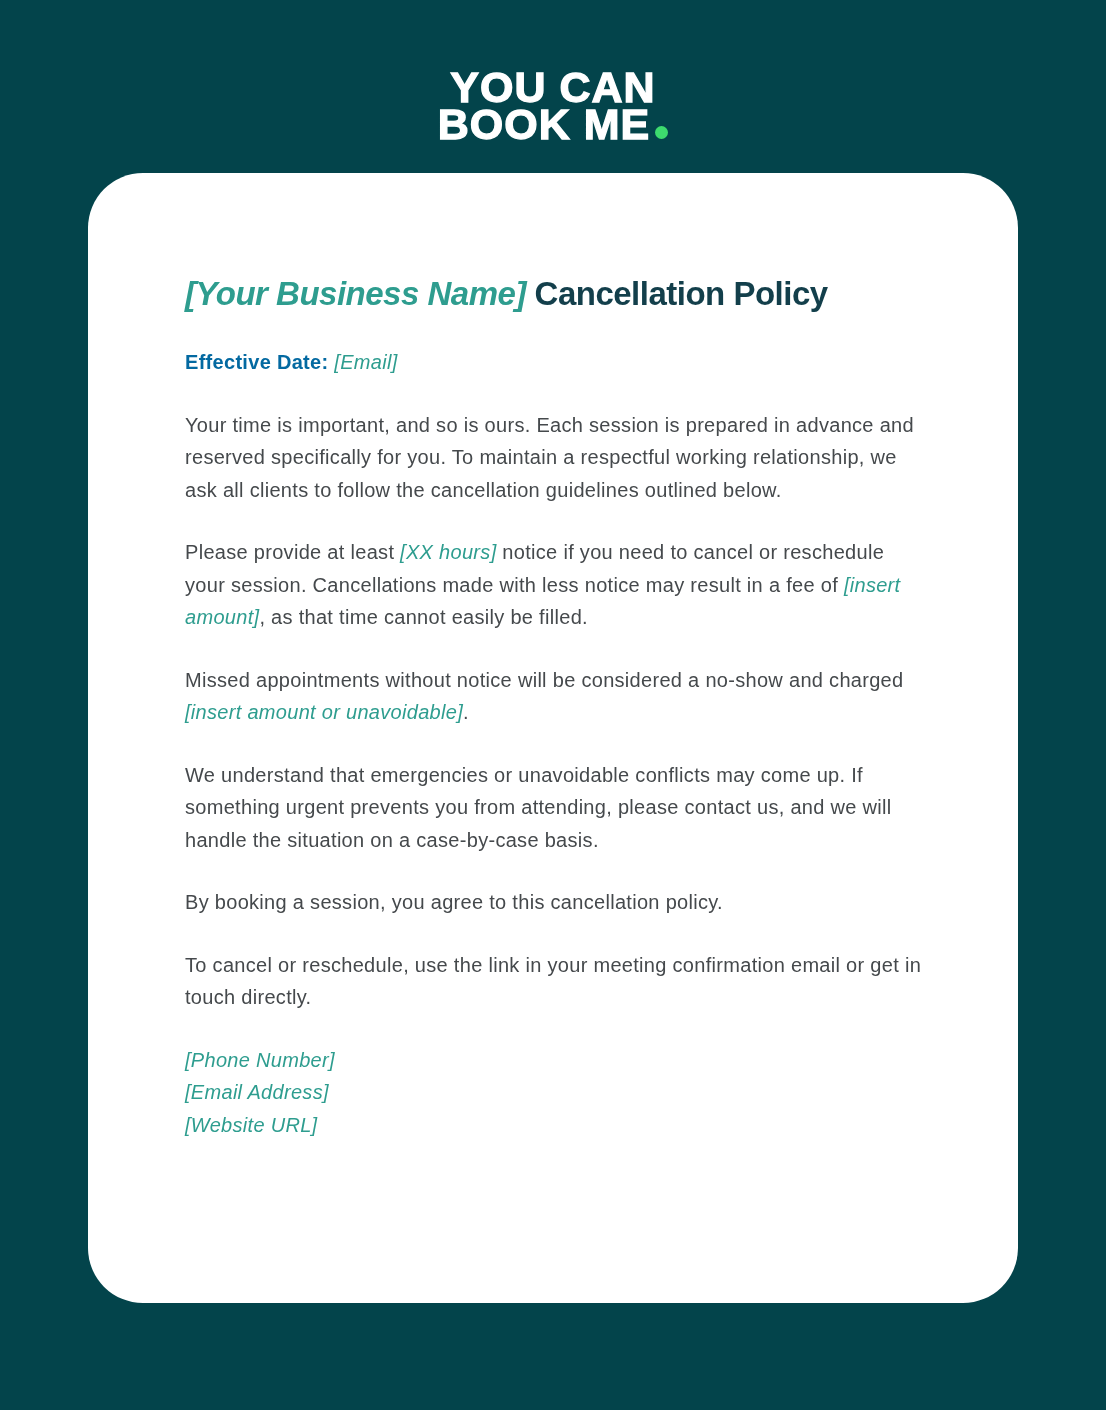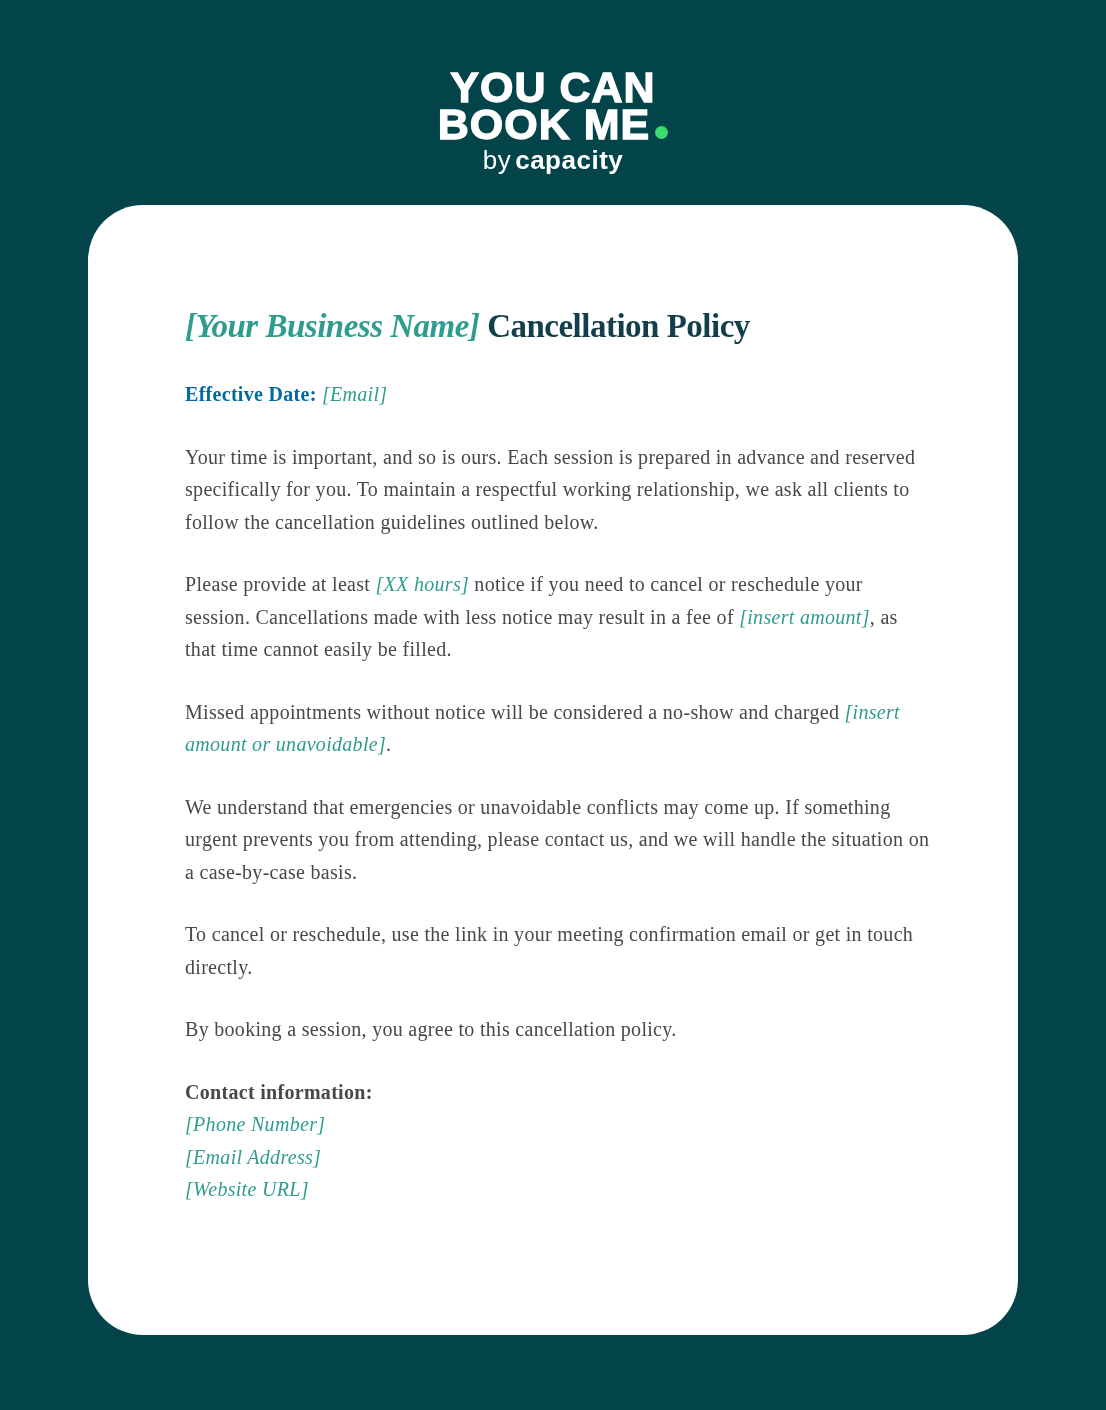--- a/index.html
+++ b/index.html
@@ -48,21 +48,20 @@
   
   .card {
     width: 930px;
     height: 1130px;
     box-sizing: border-box;
     margin: 30px auto 0;
     background: #ffffff;
     border-radius: 55px;
     padding: 99px 88px 100px 97px;
     overflow: hidden;
-    font-family: Liberation Serif, serif;
   }
 
   h1 {
     margin: 0 0 30px 0;
     font-size: 33px;
     line-height: 44px;
     font-weight: 700;
     color: #133F4B;
     letter-spacing: -0.5px;
     white-space: nowrap;
@@ -98,41 +97,39 @@
   }
 </style>
 </head>
 <body>
 
 <div class="page">
 
   <header class="logo">
     <div class="logo-line">YOU CAN</div>
     <div class="logo-line"><span>BOOK ME</span><span class="logo-dot"></span></div>
-    <div class="byline"><span class="by">by</span><span class="brand">capacity</span></div>
   </header>
 
   <main class="card">
 
     <h1><span class="ph title-ph">[Your Business Name]</span><span> Cancellation Policy</span></h1>
 
     <p><span class="label">Effective Date:</span> <span class="ph">[Email]</span></p>
 
     <p><span>Your time is important, and so is ours. Each session is prepared in advance and reserved specifically for you. To maintain a respectful working relationship, we ask all clients to follow the cancellation guidelines outlined below.</span></p>
 
     <p><span>Please provide at least </span><span class="ph">[XX hours]</span><span> notice if you need to cancel or reschedule your session. Cancellations made with less notice may result in a fee of </span><span class="ph">[insert amount]</span><span>, as that time cannot easily be filled.</span></p>
 
     <p><span>Missed appointments without notice will be considered a no-show and charged </span><span class="ph">[insert amount or unavoidable]</span><span>.</span></p>
 
     <p><span>We understand that emergencies or unavoidable conflicts may come up. If something urgent prevents you from attending, please contact us, and we will handle the situation on a case-by-case basis.</span></p>
 
+    <p><span>By booking a session, you agree to this cancellation policy.</span></p>
+
     <p><span>To cancel or reschedule, use the link in your meeting confirmation email or get in touch directly.</span></p>
 
-    <p><span>By booking a session, you agree to this cancellation policy.</span></p>
-
-    <p class="contact-heading">Contact information:</p>
     <div class="ph contact-line">[Phone Number]</div>
     <div class="ph contact-line">[Email Address]</div>
     <div class="ph contact-line">[Website URL]</div>
 
   </main>
 
 </div>
 
 </body></html>

